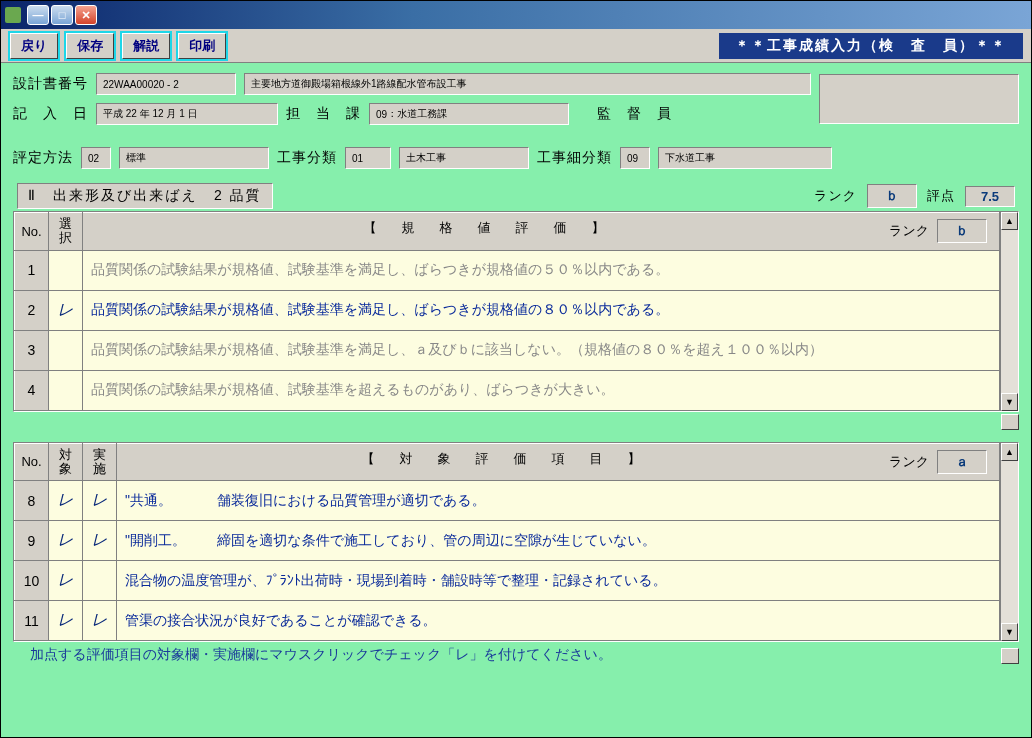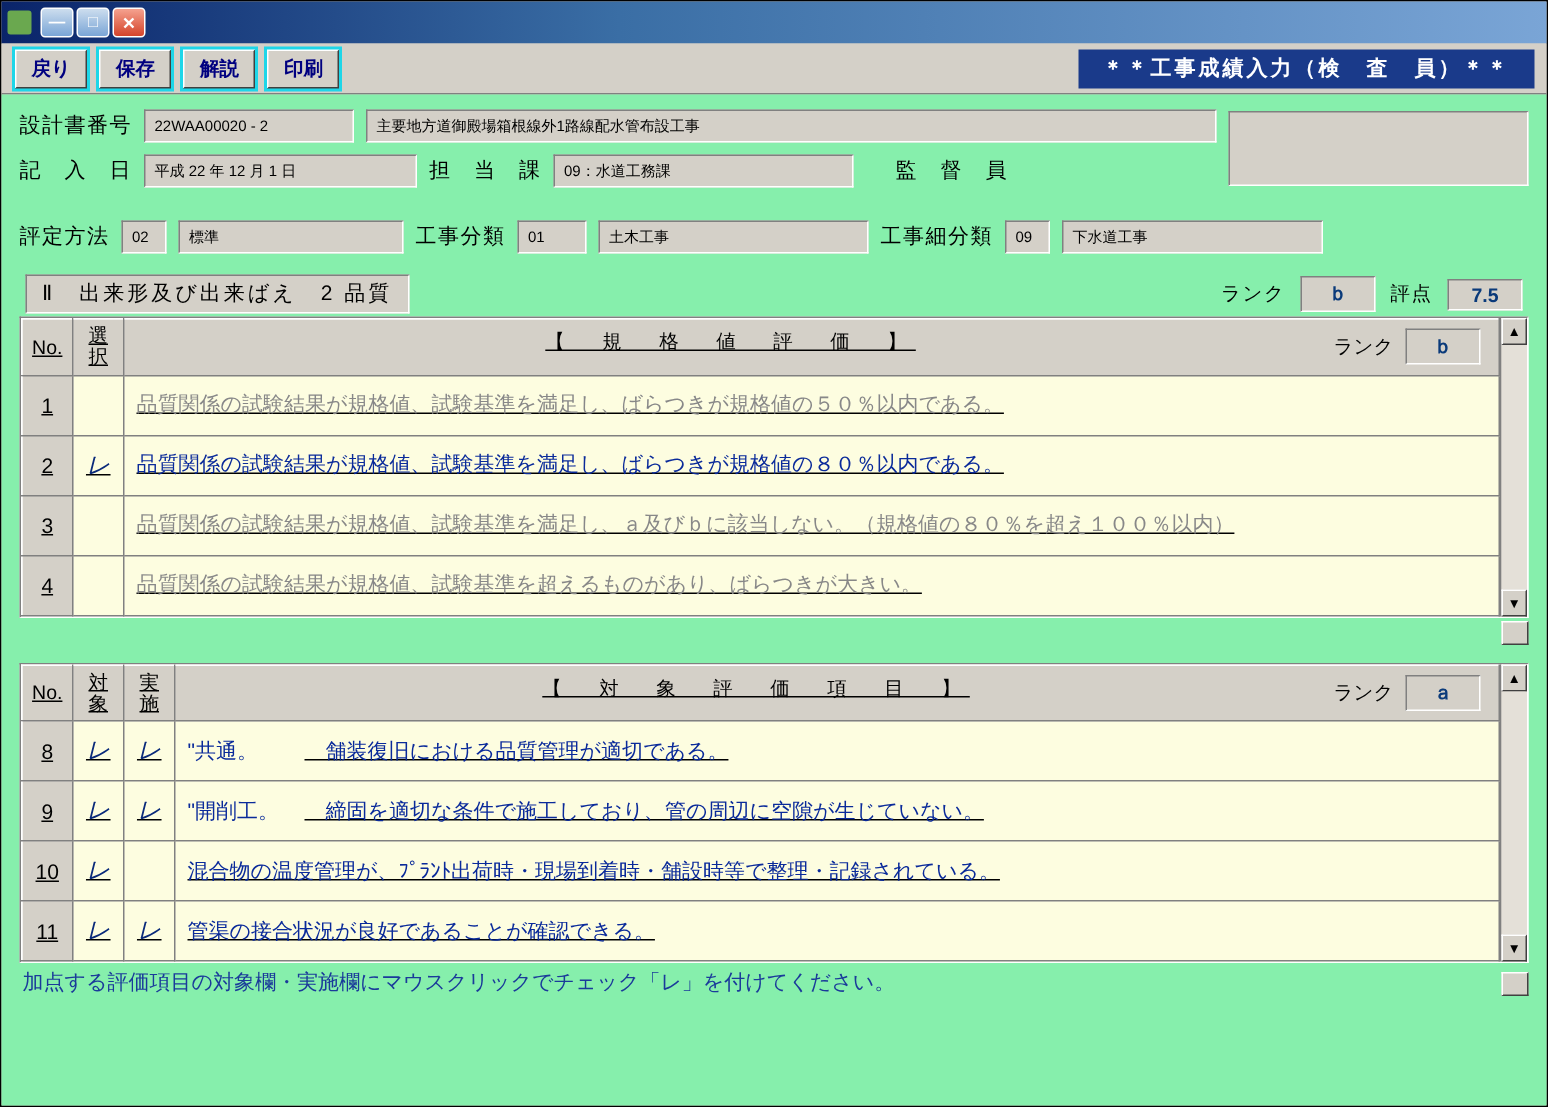--- a/index.html
+++ b/index.html
@@ -162,21 +162,20 @@
   border-bottom: 1px solid #fff;
   background: #fff;
   position: relative;
   display: flex;
 }
 .grid-inner { flex: 1; }
 table.grid {
   width: 100%;
   border-collapse: collapse;
   table-layout: fixed;
-  text-decoration: underline;
 }
 table.grid th {
   background: #d4d0c8;
   border: 1px solid #808080;
   border-top-color: #fff;
   border-left-color: #fff;
   font-weight: normal;
   font-size: 13px;
   padding: 4px 2px;
   text-align: center;
@@ -306,21 +305,21 @@
         <div class="bigbox"></div>
       </div>
     </div>
 
     <div class="header-row">
       <span class="lbl">評定方法</span>
       <span class="fld" style="width:30px">02</span>
       <span class="fld" style="width:150px">標準</span>
       <span class="lbl">工事分類</span>
       <span class="fld" style="width:46px">01</span>
-      <span class="fld" style="width:180px">土木工事</span>
+      <span class="fld" style="width:130px">土木工事</span>
       <span class="lbl">工事細分類</span>
       <span class="fld" style="width:30px">09</span>
       <span class="fld" style="width:174px">下水道工事</span>
     </div>
 
     <div>
       <div class="section-header">
         <span class="title-box">Ⅱ　出来形及び出来ばえ　2  品質</span>
         <span class="spacer"></span>
         <span class="lbl">ランク</span>
@@ -438,20 +437,20 @@
                 </tr>
               </tbody>
           </table>
         </div>
         <div class="vscroll">
           <div class="arrow">▲</div>
           <div class="track"></div>
           <div class="arrow">▼</div>
         </div>
       </div>
-      <div style="display:flex;align-items:flex-start;">
+      <div style="display:flex;align-items:flex-start;margin-left:15px;">
         <div class="hint" style="flex:1">加点する評価項目の対象欄・実施欄にマウスクリックでチェック「レ」を付けてください。</div>
         <div class="corner-box"></div>
       </div>
     </div>
 
   </div>
 </div>
 
 </body></html>

